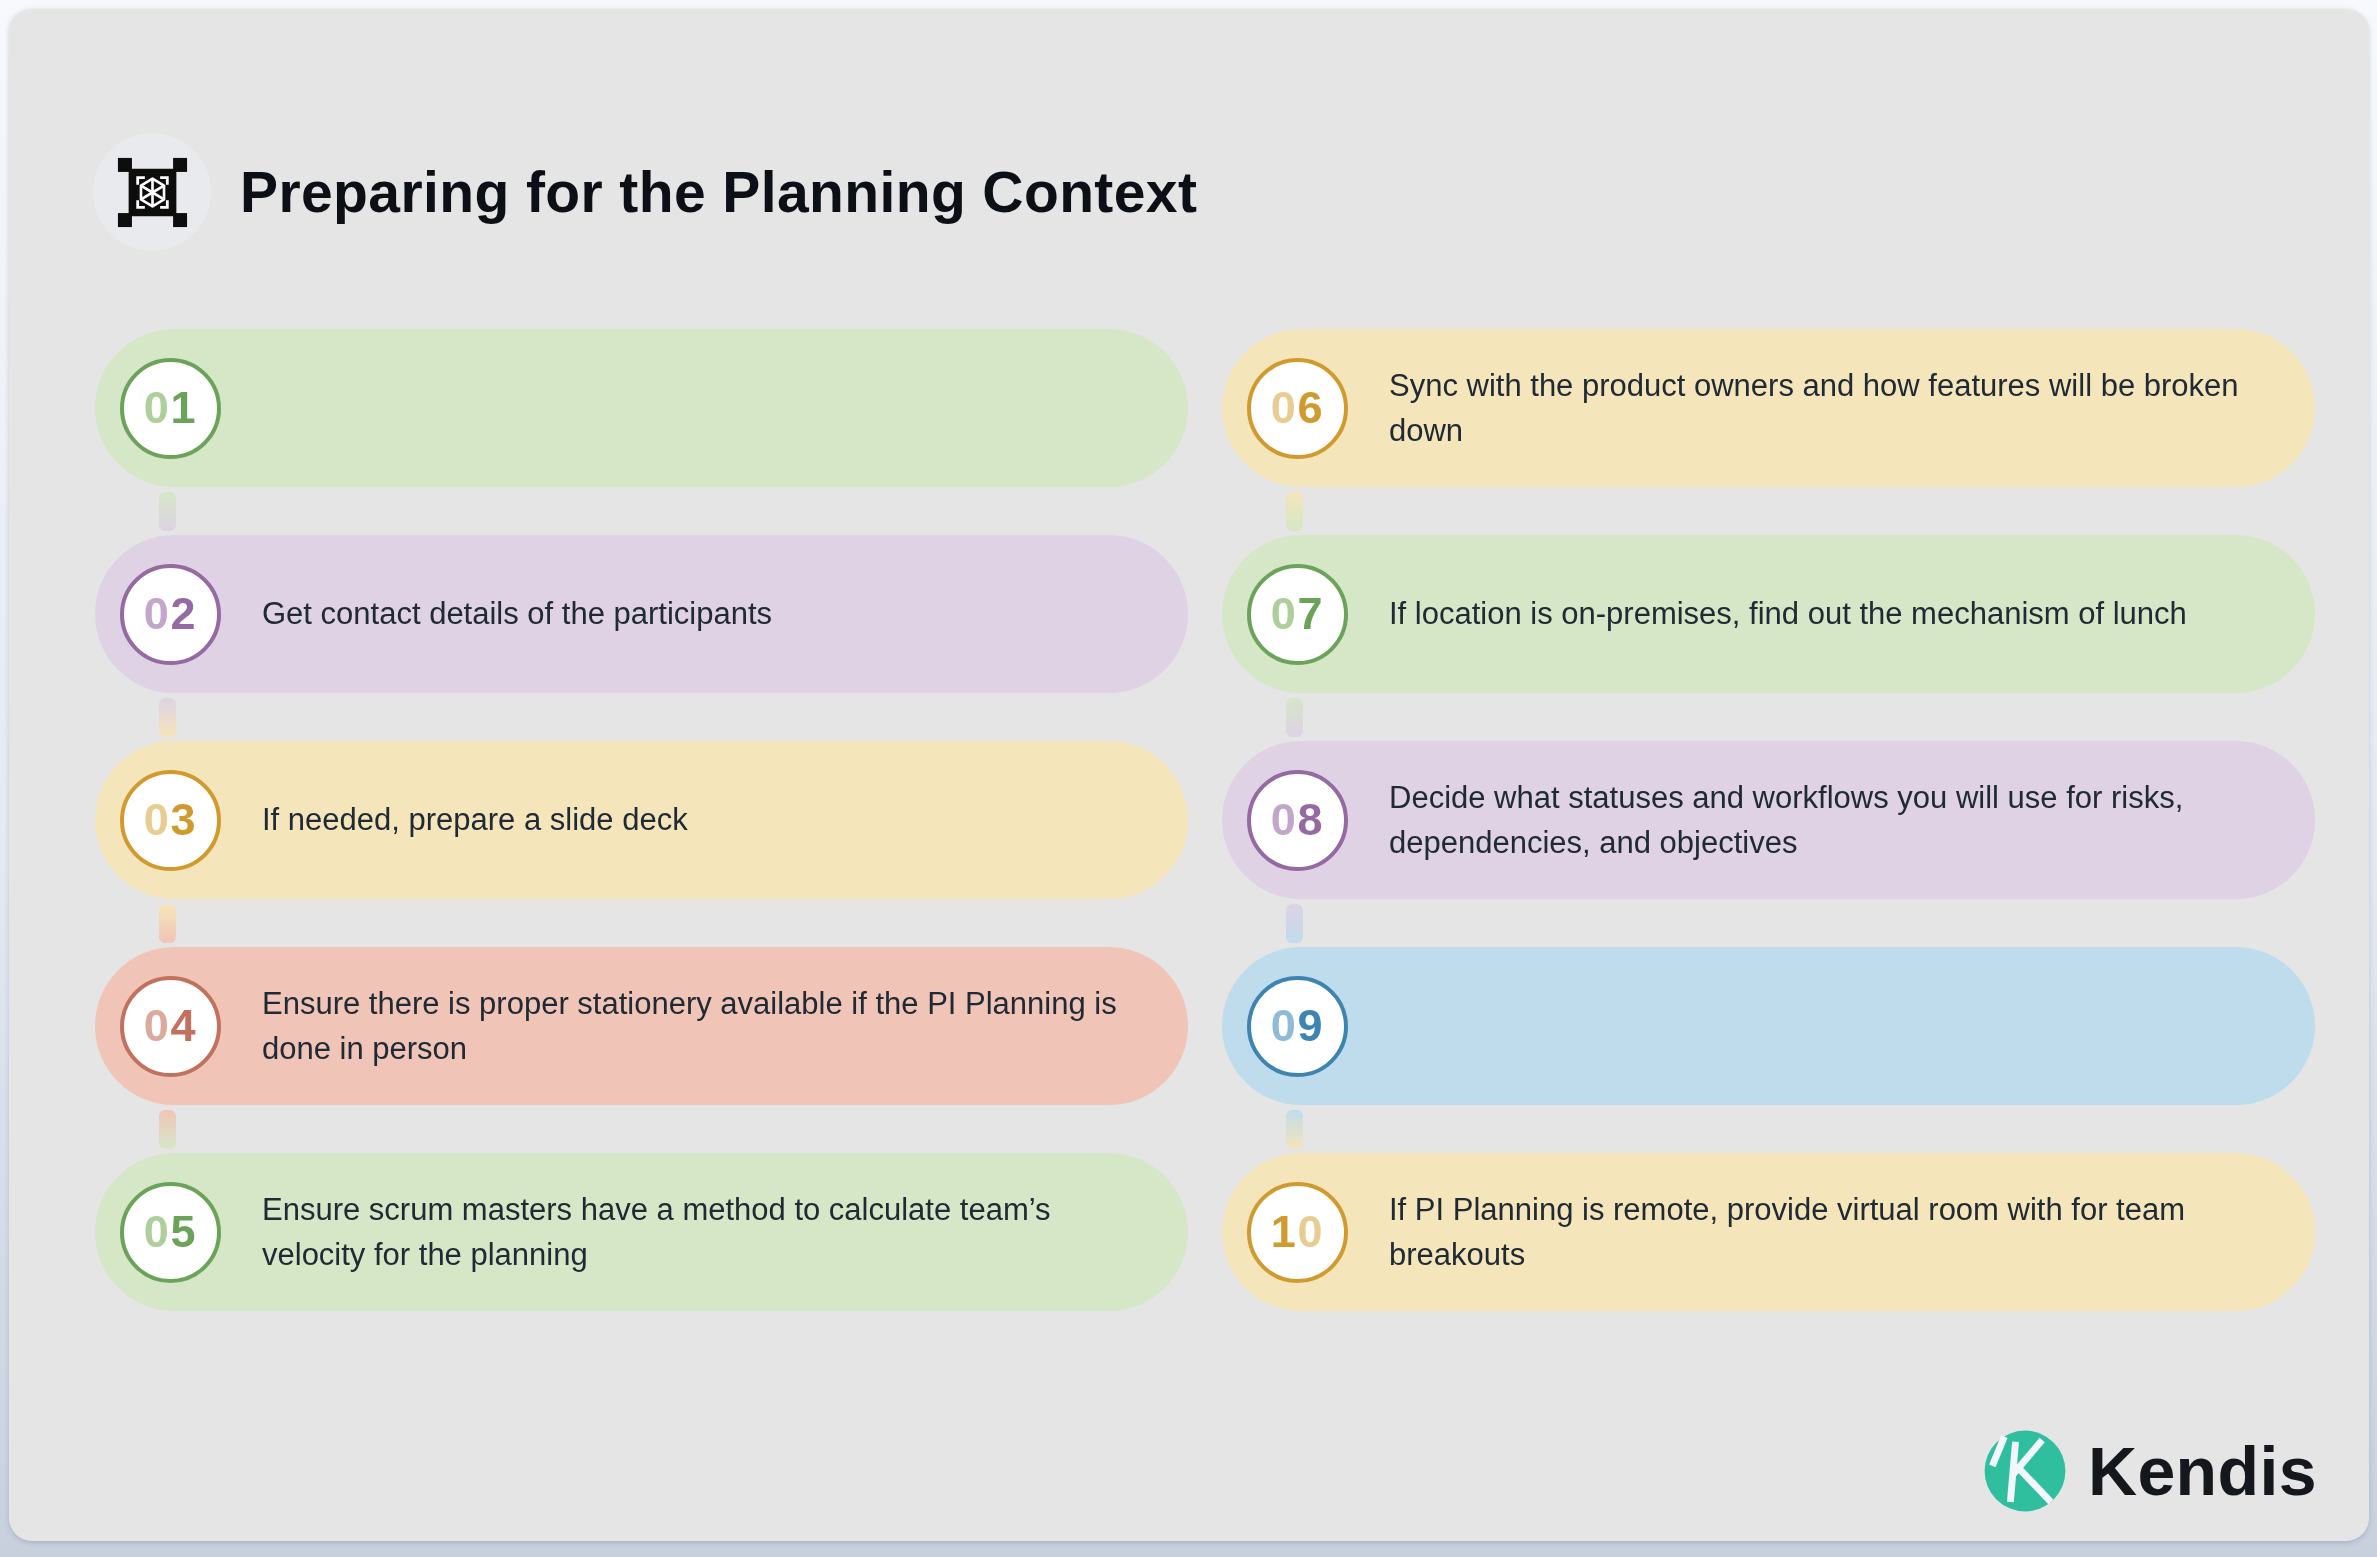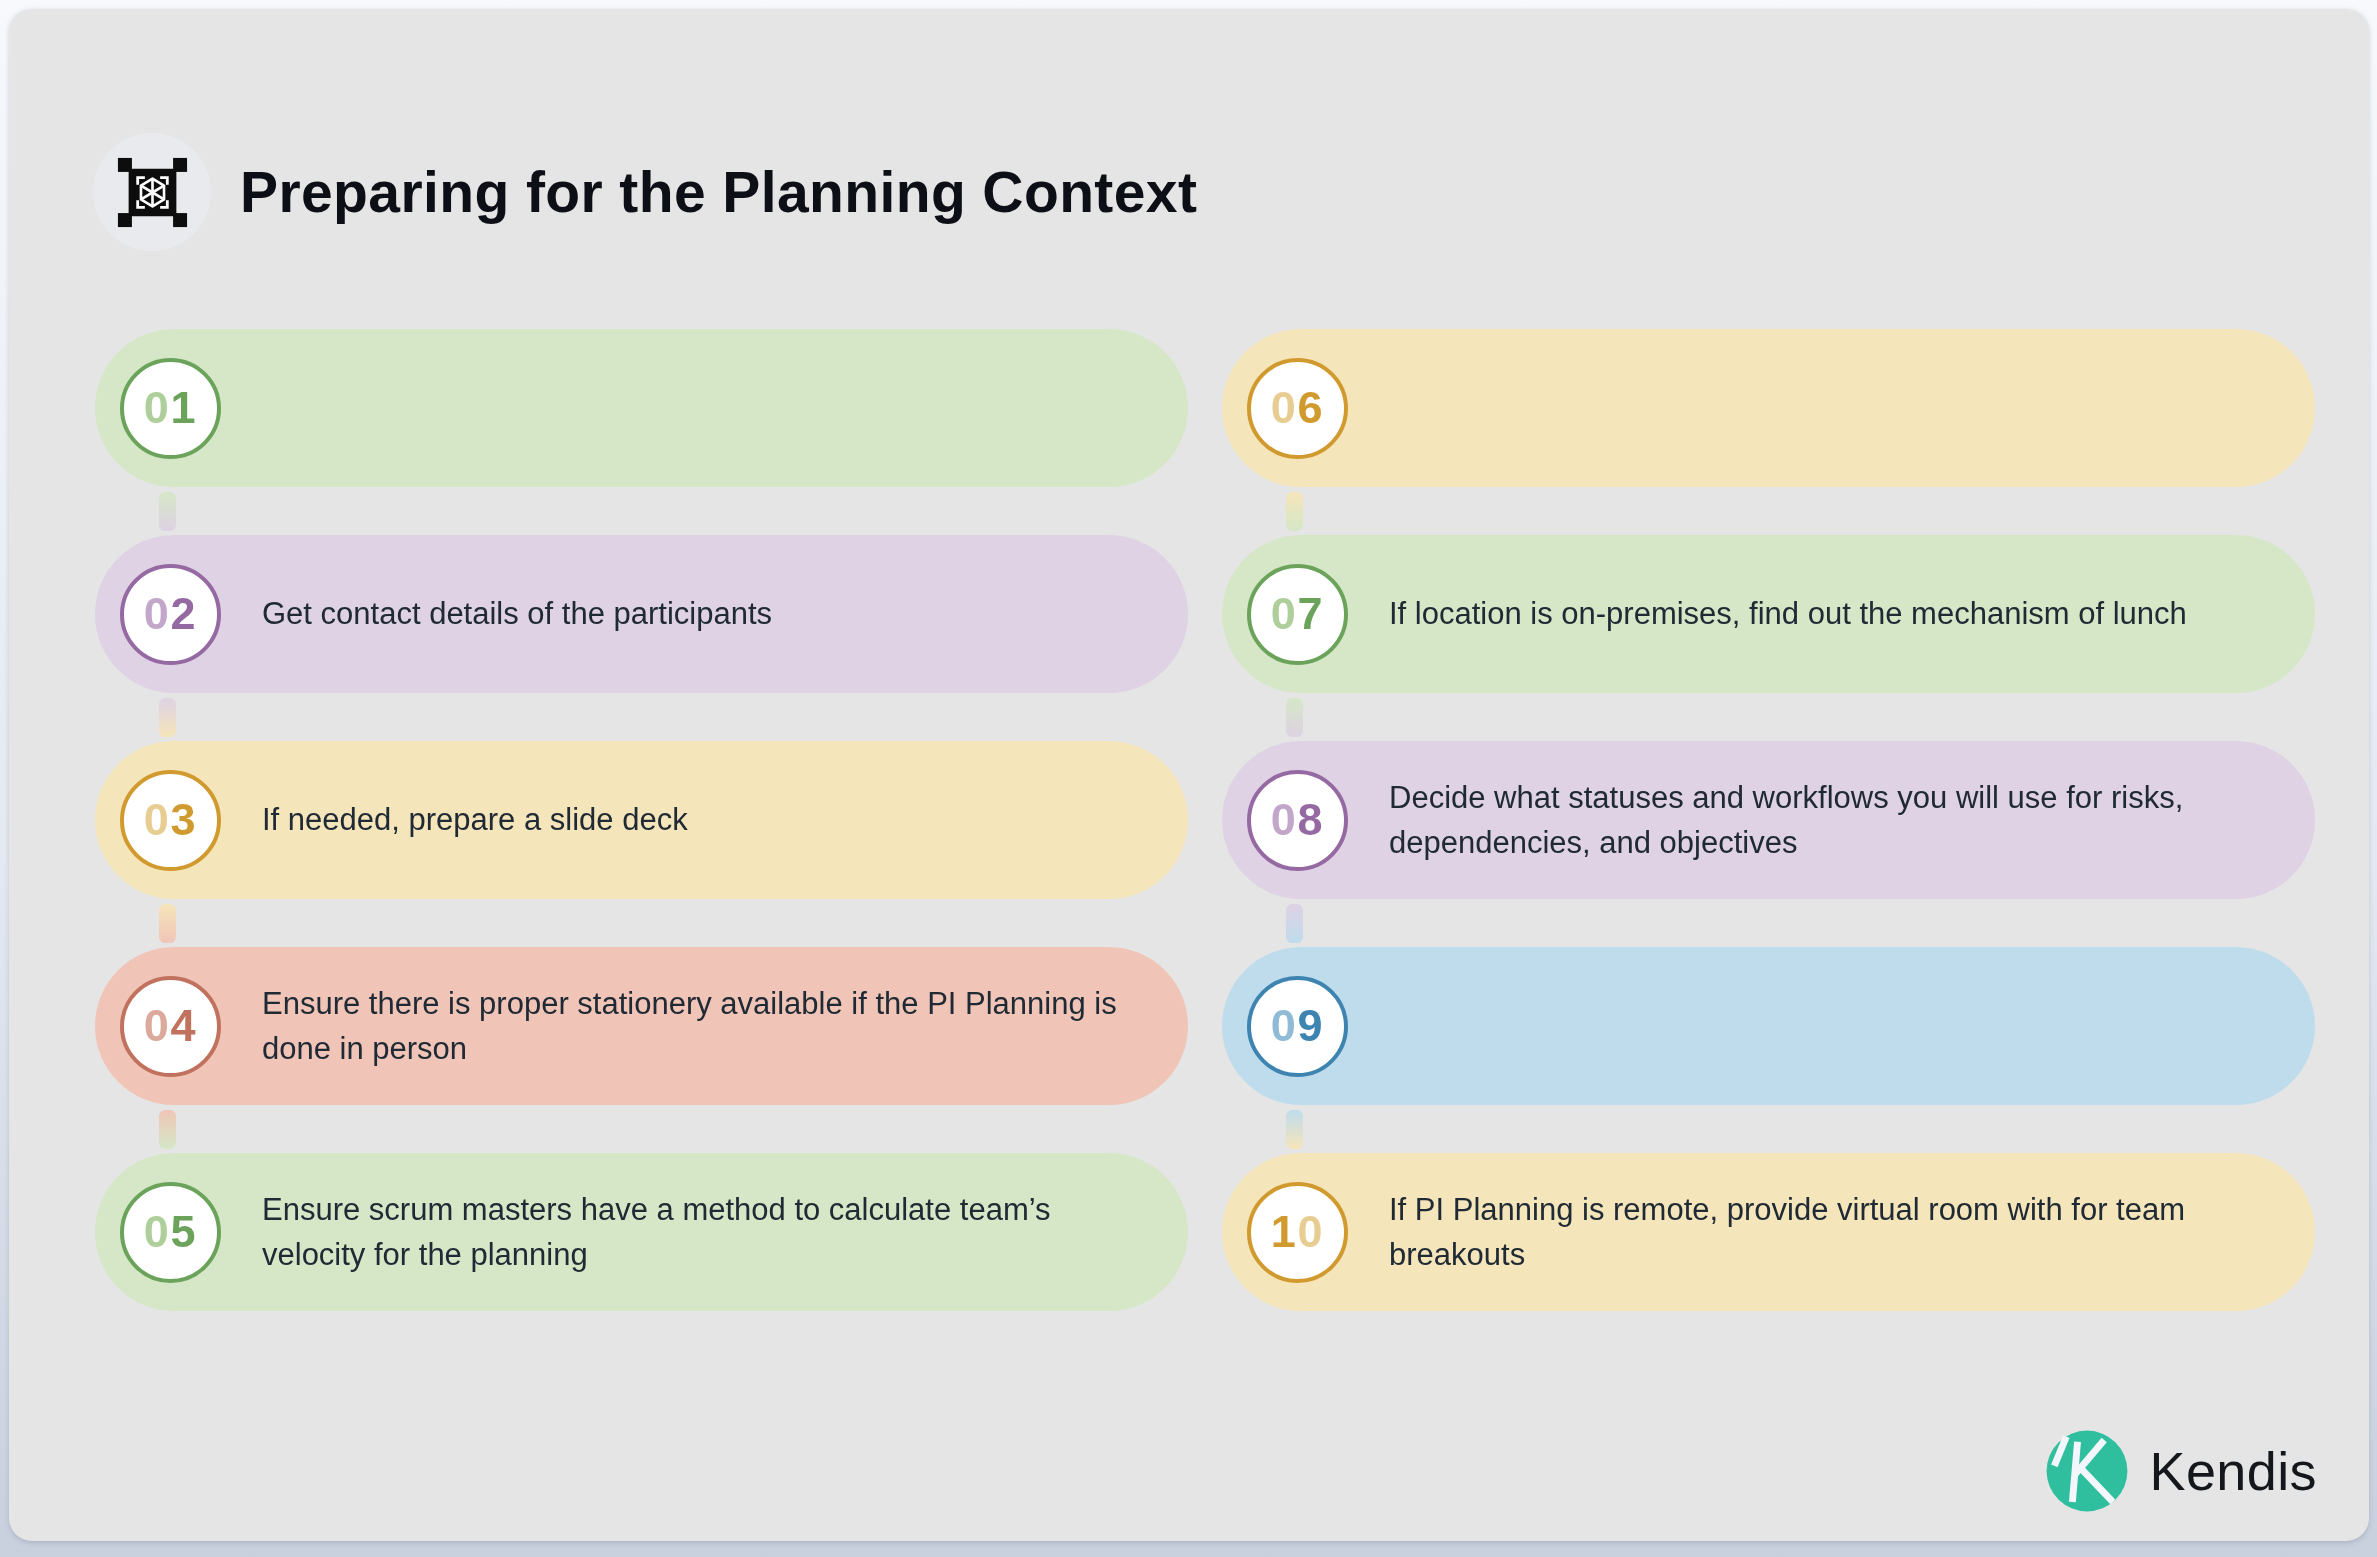--- a/index.html
+++ b/index.html
@@ -48,21 +48,21 @@
   .connector {
     position:absolute; left:64px; top:calc(100% + 5.4px);
     width:17px; height:39px; border-radius:6.3px;
     background:#ddd;
   }
   .footer {
     position:absolute; right:52px; bottom:27px;
     display:flex; align-items:center; gap:19.7px;
   }
   .logo-text {
-    font-size:54px; font-weight:400; color:#14171c; letter-spacing:0.4px;
+    font-size:68px; font-weight:700; color:#14171c; letter-spacing:0.4px;
   }
 </style>
 </head>
 <body>
 
 <div class="frame">
 
   <div class="header">
     <div class="icon-circle">
       <svg width="79" height="79" viewBox="0 0 96 96" aria-hidden="true">
@@ -145,20 +145,21 @@
 
   </div>
 </div>
     <div class="col">
   <div class="step">
     <div class="pill" style="background: rgb(245, 229, 186);">
       <div class="num-circle" style="border-color: rgb(209, 154, 47);">
         <span class="digit" style="color: rgb(232, 205, 146);">0</span>
               <span class="digit" style="color: rgb(209, 154, 47);">6</span>
       </div>
+      <p class="step-text">Sync with the product owners and how features will be broken down</p>
     </div>
     <div class="connector" style="background: linear-gradient(rgb(245, 229, 186) 0%, rgb(213, 231, 199) 100%);"></div>
   </div>
 
   <div class="step">
     <div class="pill" style="background: rgb(213, 231, 199);">
       <div class="num-circle" style="border-color: rgb(107, 163, 90);">
         <span class="digit" style="color: rgb(174, 207, 155);">0</span>
               <span class="digit" style="color: rgb(107, 163, 90);">7</span>
       </div>

